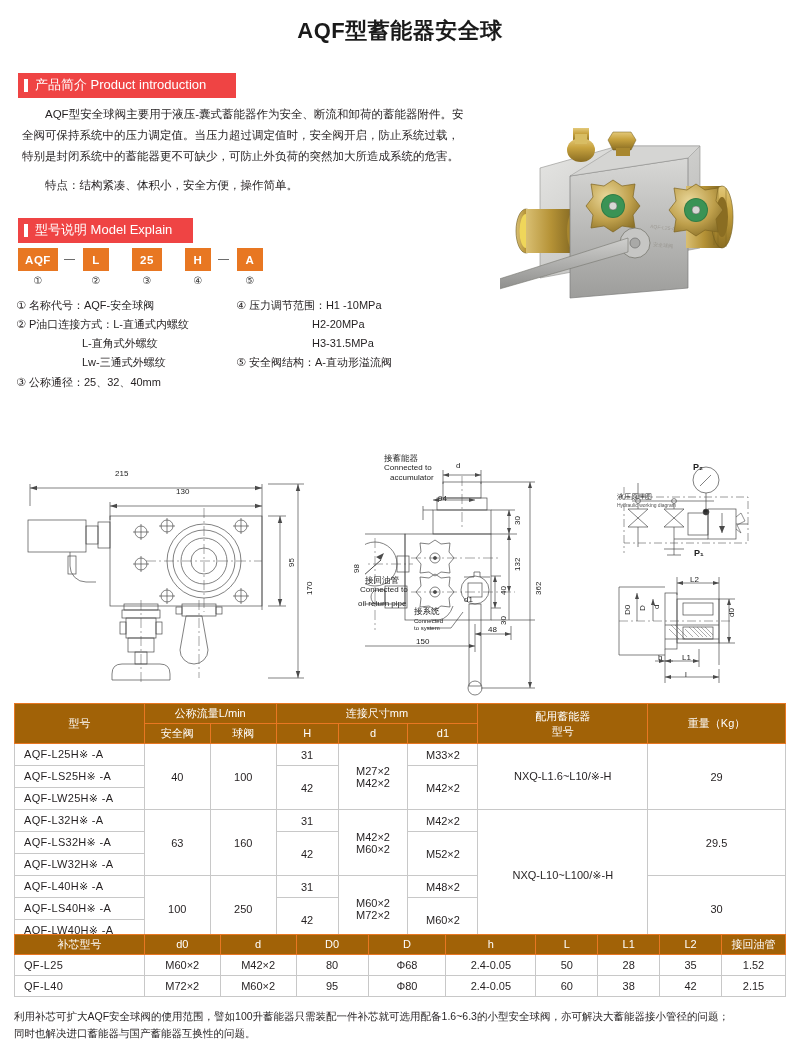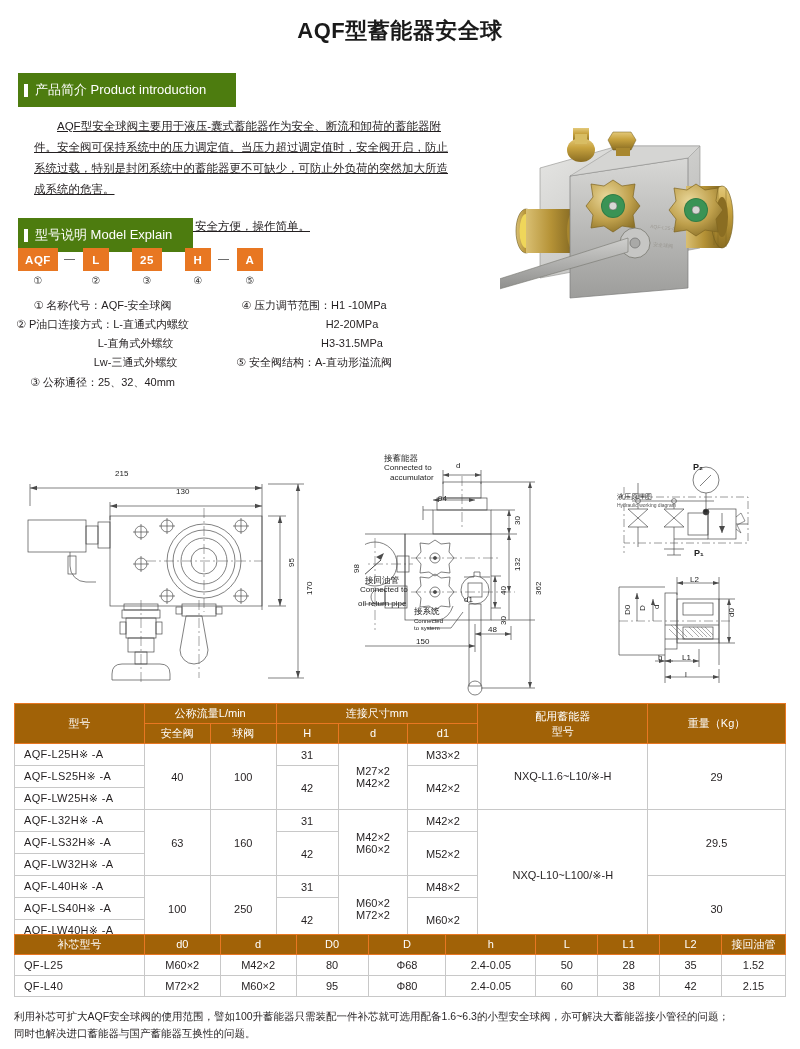--- a/index.html
+++ b/index.html
@@ -20,41 +20,41 @@
     font-size:22px;
     font-weight:600;
     letter-spacing:.5px;
     padding-top:16px;
     color:#1a1a1a;
   }
 
   
   .sec-head{
     position:absolute;
-    height:34px;
+    height:25px;
     display:flex;
     align-items:center;
-    background:#4d7c0f;
+    background:#ef4444;
   }
   .sec-head .tick{
     width:4px; height:13px; background:#ffffff;
     margin-left:6px; margin-right:7px; flex:0 0 auto;
   }
   .sec-head .txt{
     color:#ffffff; font-size:13px; line-height:13px;
     white-space:nowrap; font-weight:500;
     transform:translateY(-1px);
   }
 
   
   .intro{
     position:absolute; left:18px; top:100px; width:450px;
     font-size:11.5px; line-height:21px; color:#231f20;
   }
-  .intro p{ margin:16px; text-indent:2em;text-decoration:underline; }
+  .intro p{ margin:4px; text-indent:2em; }
   .intro p.feat{ margin-top:8px; }
 
   
   .photo{
     position:absolute; left:500px; top:128px; width:300px; height:185px;
   }
 
   
   .model-row{ position:absolute; left:18px; top:248px; width:260px; height:26px; }
   .chip{
@@ -69,21 +69,20 @@
   }
   .circnum{
     position:absolute; top:27px; font-size:10px; color:#333;
     text-align:center;
   }
 
   
   .legend{
     position:absolute; font-size:11px; line-height:19px; color:#231f20;
     white-space:nowrap;
-    text-align:center;
   }
   .legend-l{ left:16px; top:296px; }
   .legend-r{ left:236px; top:296px; }
   .legend .sub{ padding-left:66px; }
   .legend-r .sub{ padding-left:76px; }
 
   
   .draw-area{ position:absolute; left:0; top:455px; width:800px; height:245px; }
   .draw-label{
     position:absolute; font-size:8px; line-height:10px; color:#222;

